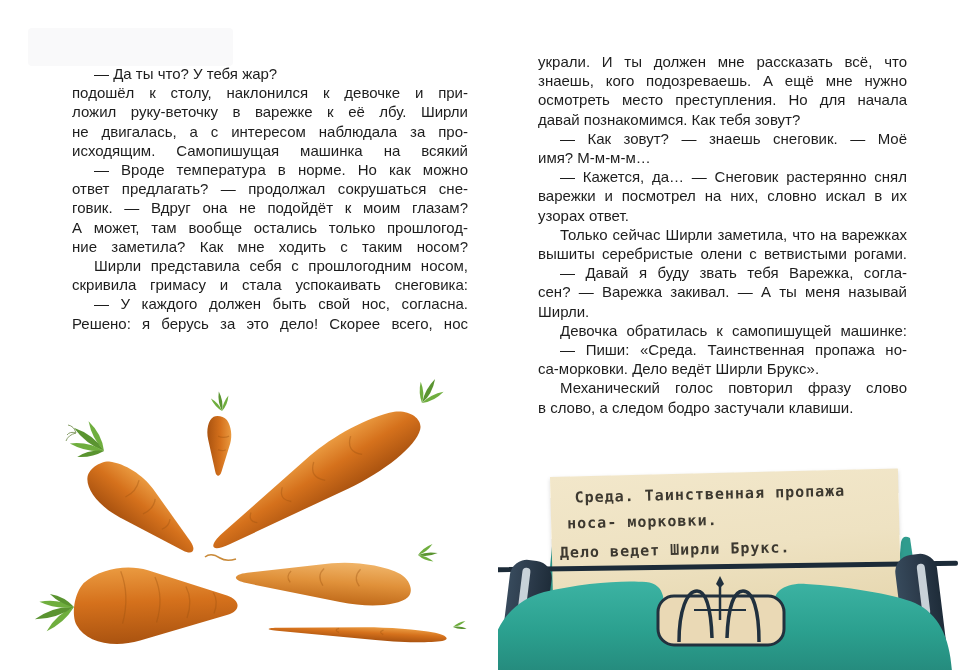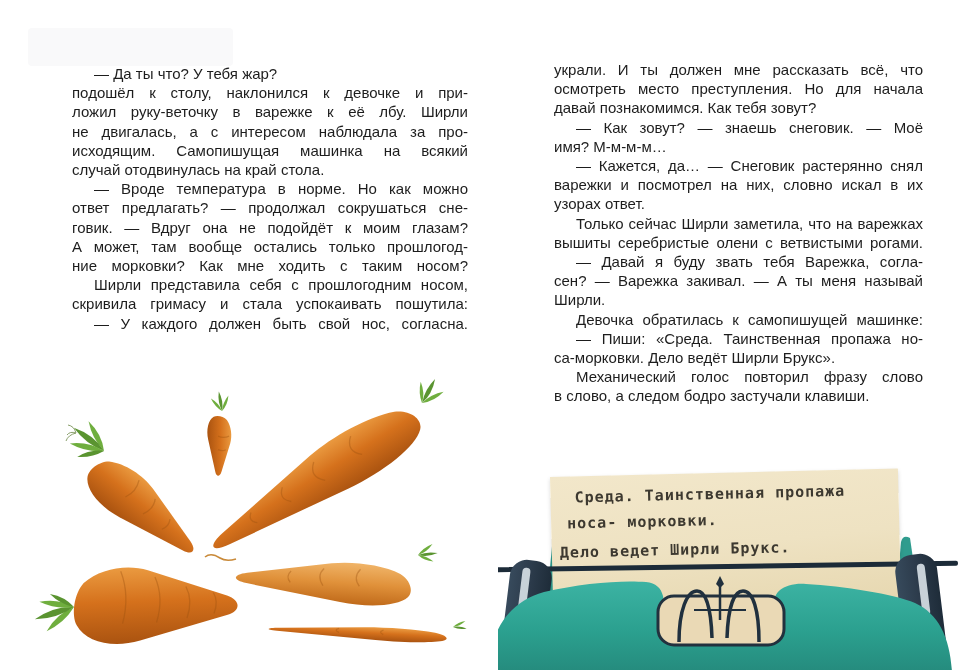--- a/index.html
+++ b/index.html
@@ -2,21 +2,21 @@
 <html><head>
 <meta charset="utf-8">
 <style>
   html,body{margin:0;padding:0;background:#fff;}
   .spread{position:relative;width:960px;height:670px;background:#ffffff;overflow:hidden;
           font-family:"Liberation Sans",sans-serif;}
   .watermark{position:absolute;left:28px;top:28px;width:205px;height:38px;border-radius:4px;
              background:rgba(130,140,160,0.05);}
   .coltext{position:absolute;z-index:3;font-size:15px;line-height:19.2px;color:#1d1d1d;}
   #leftcol{left:72px;top:64px;width:396px;}
-  #rightcol{left:538px;top:60px;width:369px;margin-left:16px;}
+  #rightcol{left:538px;top:52px;width:369px;}
   .tl{text-align:justify;text-align-last:justify;}
   .tl.last{text-align-last:left;}
   .tl.ind{text-indent:22px;}
   
   #carrots{position:absolute;left:30px;top:375px;width:440px;height:290px;z-index:2;}
   #tw-fins{position:absolute;left:498px;top:470px;width:460px;height:200px;z-index:0;}
   #tw-main{position:absolute;left:498px;top:470px;width:460px;height:200px;z-index:2;pointer-events:none;}
   #paper{position:absolute;left:550px;top:477px;width:348px;height:130px;z-index:1;
          background:linear-gradient(175deg,#f2e7ca 0%,#eee2c2 55%,#e7d8b1 100%);
          transform:rotate(-1.4deg);transform-origin:top left;
@@ -35,33 +35,34 @@
 <div class="spread">
 
   <div class="watermark"></div>
 
   <div id="leftcol" class="coltext">
       <div class="tl ind last">— Да ты что? У тебя жар?</div>
       <div class="tl">подошёл к столу, наклонился к девочке и при-</div>
       <div class="tl">ложил руку-веточку в варежке к её лбу. Ширли</div>
       <div class="tl">не двигалась, а с интересом наблюдала за про-</div>
       <div class="tl">исходящим. Самопишущая машинка на всякий</div>
-      <div class="tl last">случай отодвинулась на край стола.</div>
       <div class="tl ind">— Вроде температура в норме. Но как можно</div>
       <div class="tl">ответ предлагать? — продолжал сокрушаться сне-</div>
       <div class="tl">говик. — Вдруг она не подойдёт к моим глазам?</div>
       <div class="tl">А может, там вообще остались только прошлогод-</div>
-      <div class="tl">ние морковки? Как мне ходить с таким носом?</div>
+      <div class="tl">ние заметила? Как мне ходить с таким носом?</div>
       <div class="tl ind">Ширли представила себя с прошлогодним носом,</div>
-      <div class="tl">скривила гримасу и стала успокаивать пошутила:</div>
+      <div class="tl">скривила гримасу и стала успокаивать снеговика:</div>
       <div class="tl ind">— У каждого должен быть свой нос, согласна.</div>
+      <div class="tl">Решено: я берусь за это дело! Скорее всего, нос</div>
     </div>
 
   <div id="rightcol" class="coltext">
       <div class="tl">украли. И ты должен мне рассказать всё, что</div>
+      <div class="tl">знаешь, кого подозреваешь. А ещё мне нужно</div>
       <div class="tl">осмотреть место преступления. Но для начала</div>
       <div class="tl last">давай познакомимся. Как тебя зовут?</div>
       <div class="tl ind">— Как зовут? — знаешь снеговик. — Моё</div>
       <div class="tl last">имя? М-м-м-м…</div>
       <div class="tl ind">— Кажется, да… — Снеговик растерянно снял</div>
       <div class="tl">варежки и посмотрел на них, словно искал в их</div>
       <div class="tl last">узорах ответ.</div>
       <div class="tl ind">Только сейчас Ширли заметила, что на варежках</div>
       <div class="tl">вышиты серебристые олени с ветвистыми рогами.</div>
       <div class="tl ind">— Давай я буду звать тебя Варежка, согла-</div>

